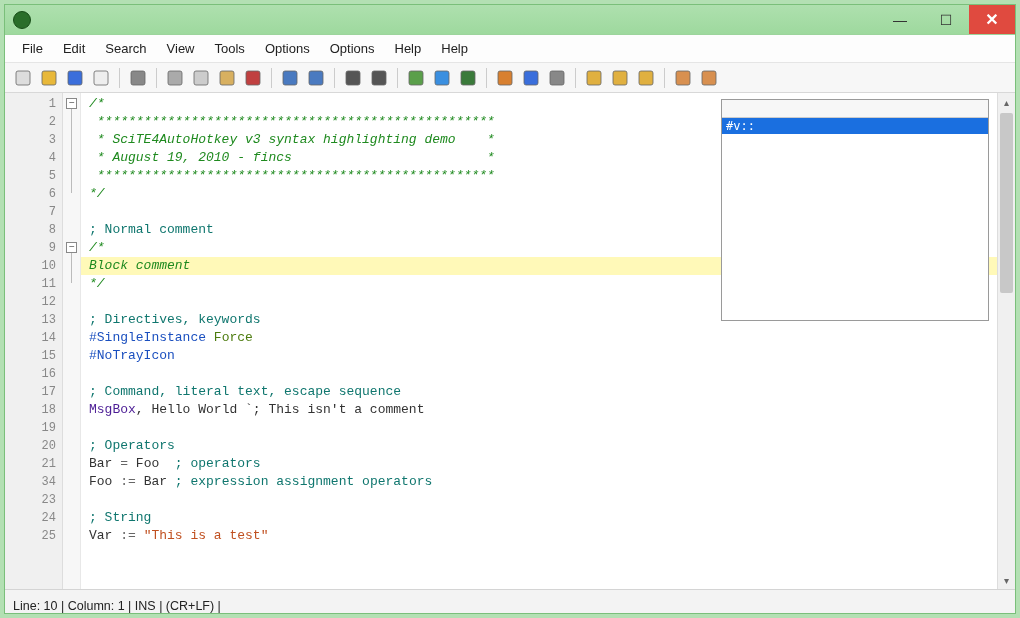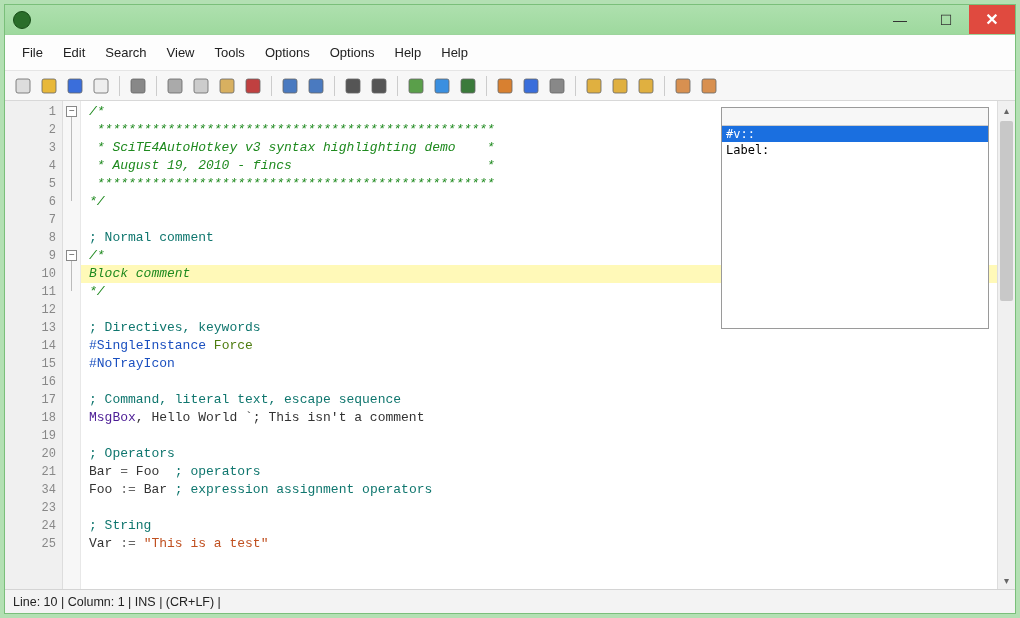--- a/index.html
+++ b/index.html
@@ -55,21 +55,21 @@
     font-size: 14px;
     color: #333;
   }
   .win-btn.close {
     background: #e04a3f;
     color: #fff;
     font-size: 16px;
     font-weight: bold;
   }
   .menubar {
-    height: 36px;
+    height: 28px;
     background: #fdfdfd;
     display: flex;
     align-items: center;
     padding: 0 8px;
     gap: 2px;
     font-size: 13px;
     color: #222;
     border-bottom: 1px solid #e5e5e5;
   }
   .menu-item { padding: 2px 9px; cursor: default; }
@@ -205,21 +205,21 @@
     background: #c8c8c8;
     border-radius: 2px;
   }
   .statusbar {
     height: 24px;
     background: #f3f3f3;
     border-top: 1px solid #d4d4d4;
     font-size: 12.5px;
     color: #222;
     display: flex;
-    align-items: center;
+    align-items: flex-end;
     padding: 0 8px;
   }
 </style>
 </head>
 <body>
 
 <div class="window">
 
   <div class="titlebar">
     <span class="app-icon"></span>
@@ -414,21 +414,20 @@
     <div class="scrollbar-v">
       <div class="scroll-arrow" style="top:0">▴</div>
       <div class="scroll-thumb" style="top:20px;height:180px"></div>
       <div class="scroll-arrow" style="bottom:0">▾</div>
     </div>
 
     <div class="side-panel">
       <div class="side-header"></div>
       <div id="side-items">
           <div class="side-row sel">#v::</div>
-          <div class="side-row">Label:</div>
         </div>
     </div>
   </div>
 
   <div class="statusbar">
     <span>Line: 10 | Column: 1 | INS | (CR+LF) |</span>
   </div>
 
 </div>
 

